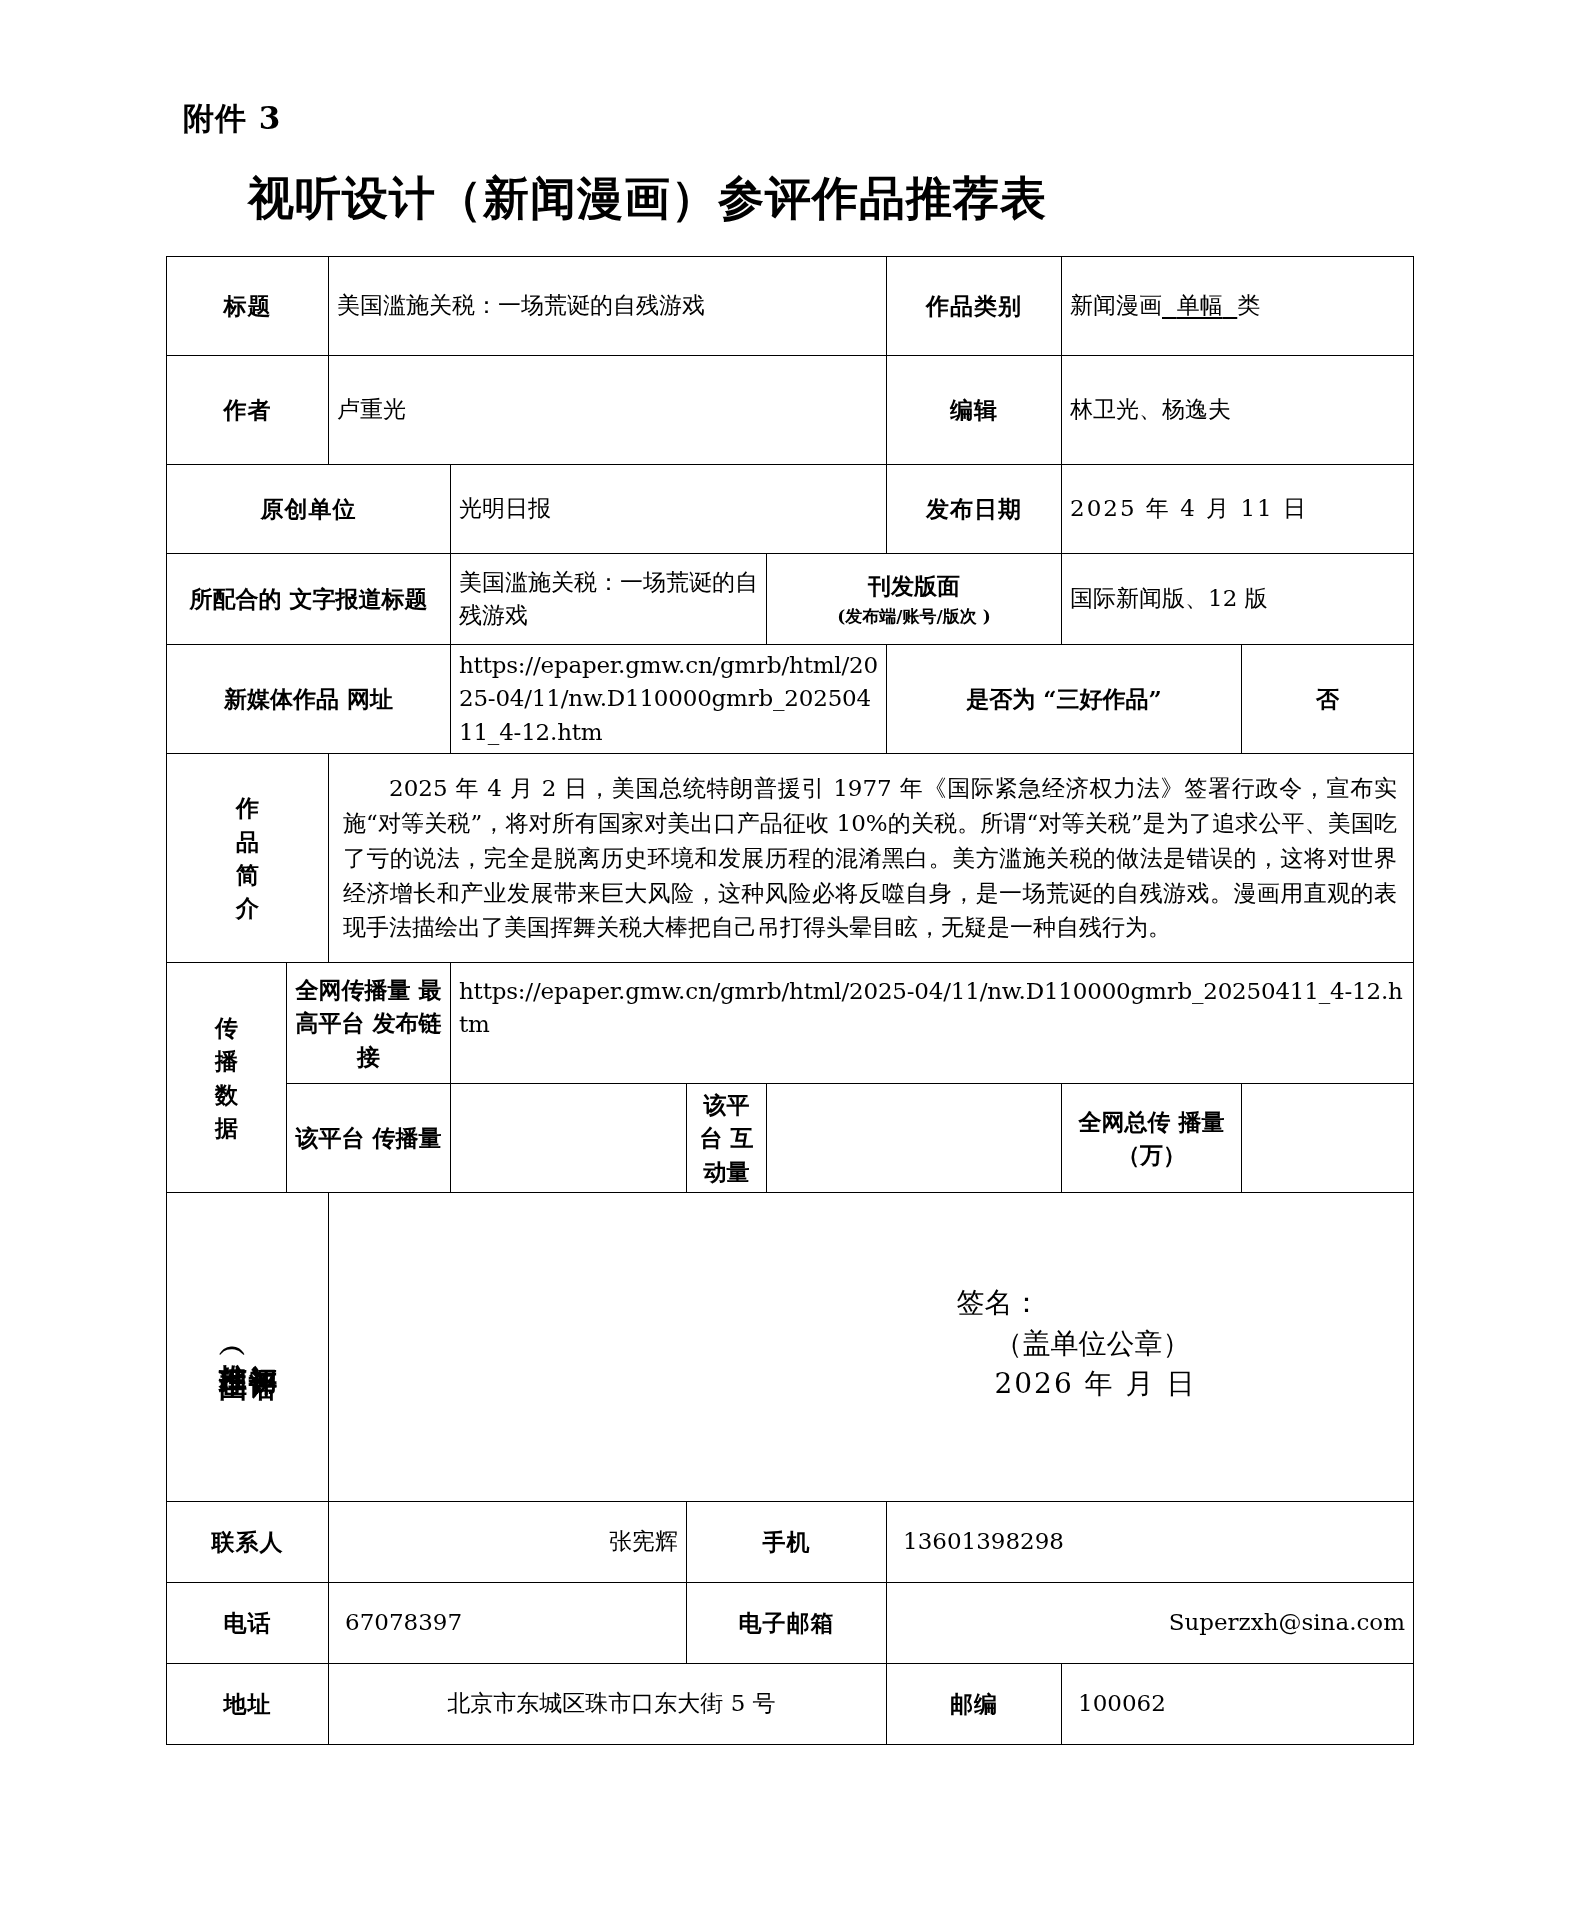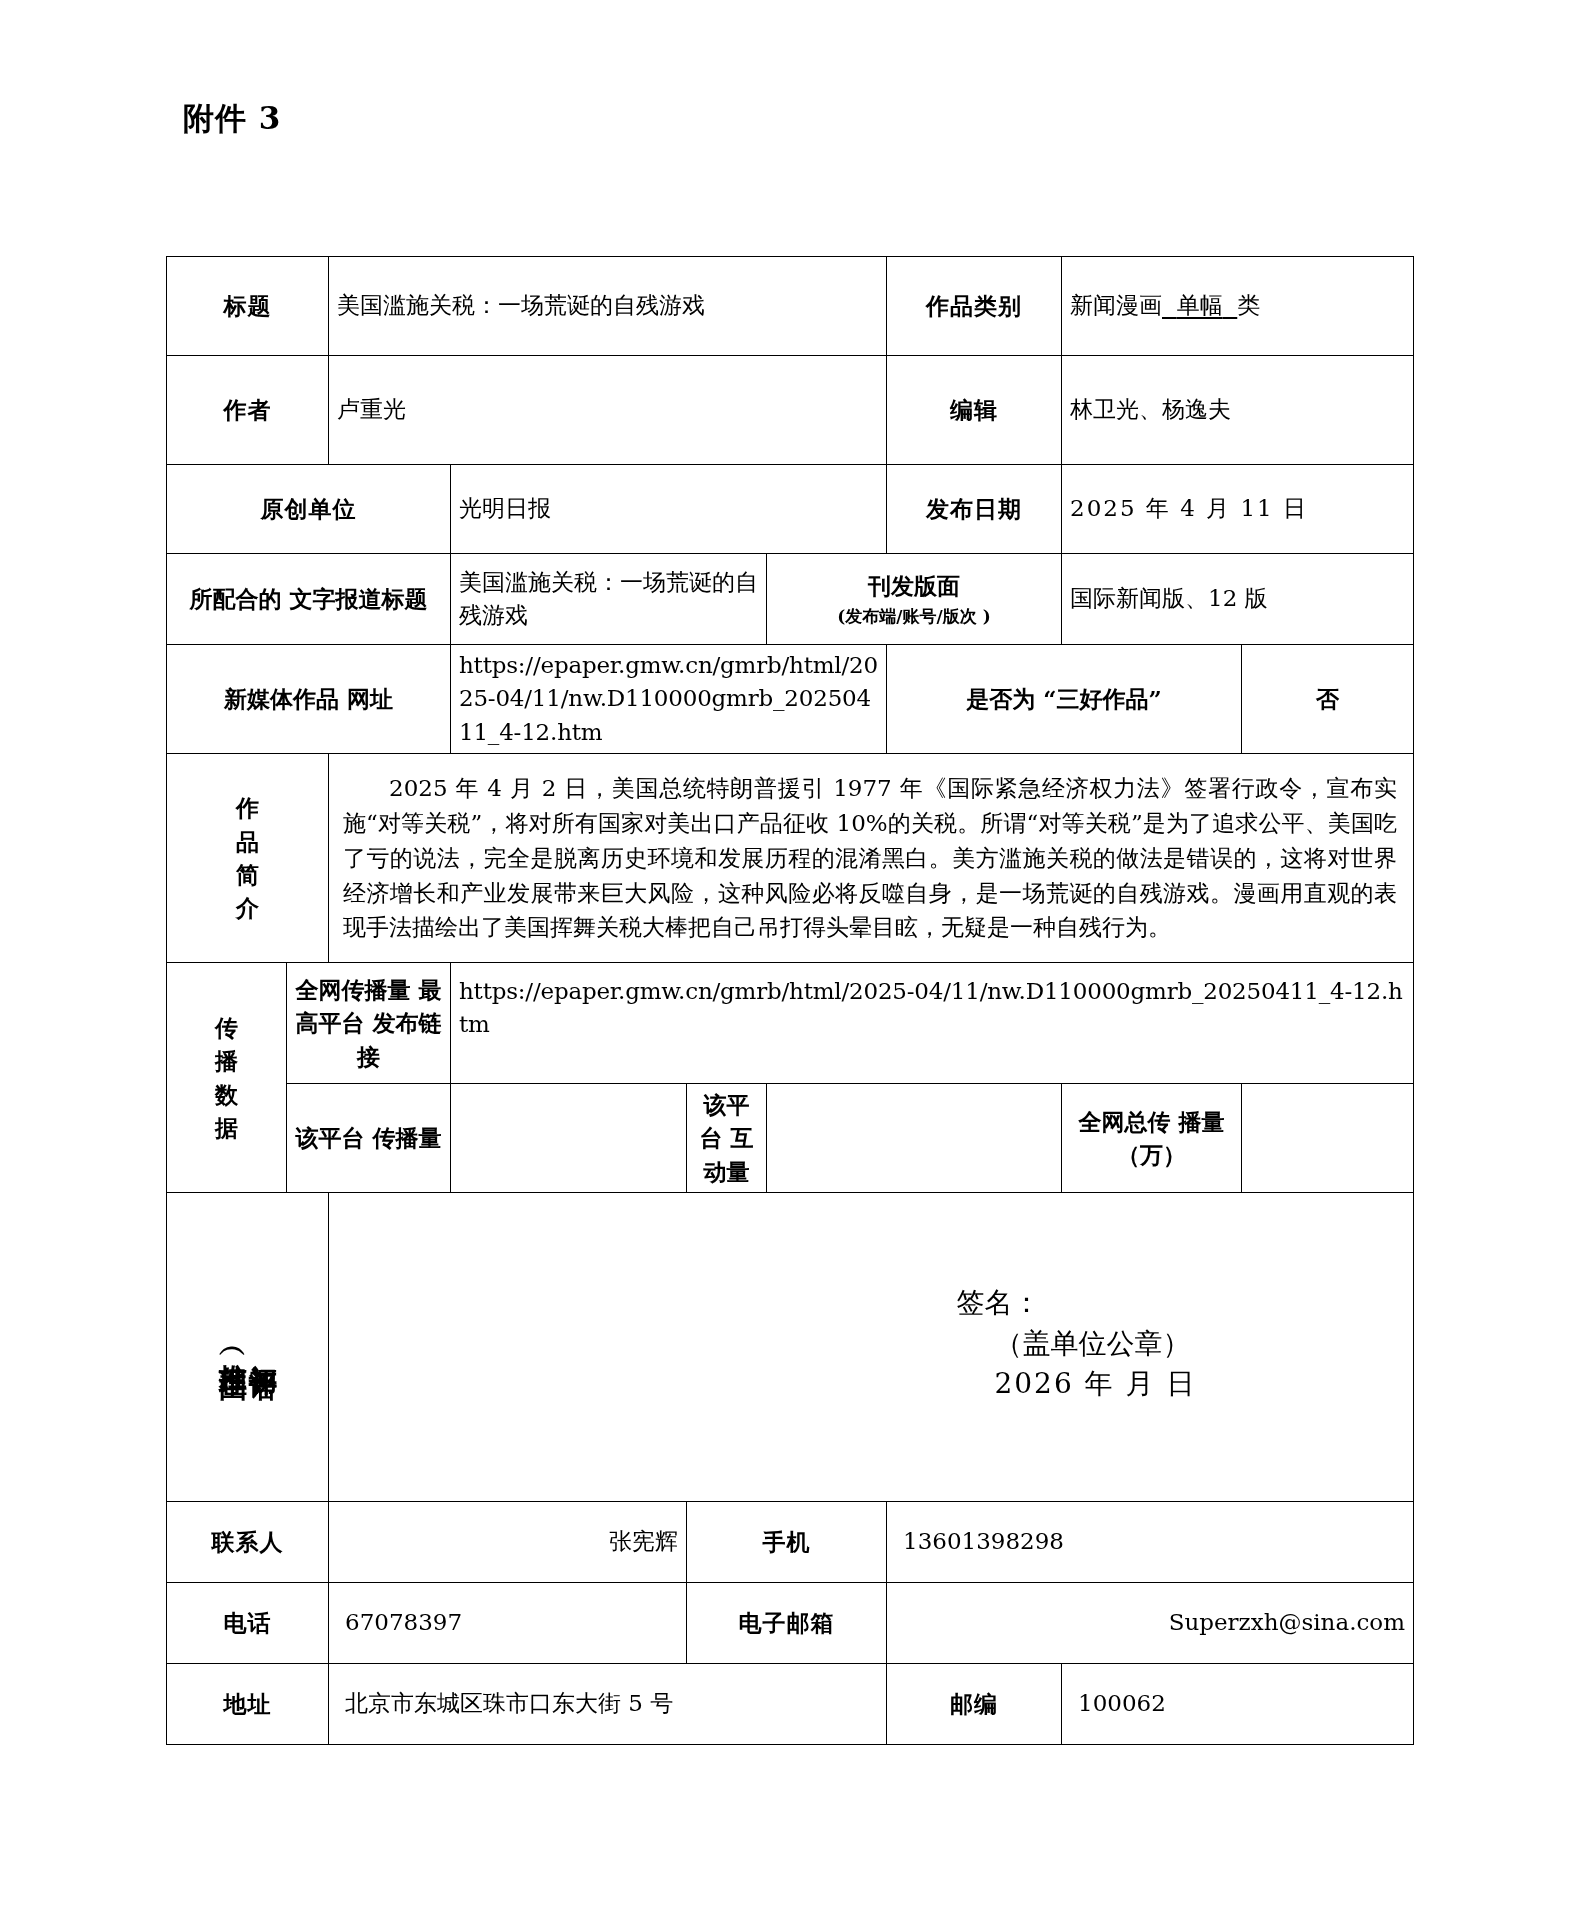--- a/index.html
+++ b/index.html
@@ -173,20 +173,21 @@
   .vcol.paren { font-size: 28px; }
   .blank-cell { }
 </style>
 </head>
 <body>
 
 <div class="page">
 
   <div class="attach-no">附件 3</div>
 
+  <div class="doc-title">视听设计（新闻漫画）参评作品推荐表</div>
 
   <table class="form">
     <colgroup>
       <col style="width:120px">
       <col style="width:42px">
       <col style="width:122px">
       <col style="width:236px">
       <col style="width:80px">
       <col style="width:120px">
       <col style="width:175px">
@@ -312,21 +313,21 @@
 
     <tr>
       <td class="lbl" colspan="2" style="height:72px">电话</td>
       <td class="val-ctr" colspan="2" style="text-align:left;padding-left:16px">67078397</td>
       <td class="lbl" colspan="2">电子邮箱</td>
       <td class="val-ctr" colspan="3" style="text-align:right;padding-left:16px">Superzxh@sina.com</td>
     </tr>
 
     <tr>
       <td class="lbl" colspan="2" style="height:72px">地址</td>
-      <td class="val-ctr" colspan="4" style="text-align:left;padding-left:16px">北京市东城区珠市口东大街 5 号</td>
+      <td class="val-ctr" colspan="4" style="text-align:center;padding-left:16px">北京市东城区珠市口东大街 5 号</td>
       <td class="lbl">邮编</td>
       <td class="val-ctr" colspan="2" style="text-align:left;padding-left:16px">100062</td>
     </tr>
 
   </tbody>
     </table>
 
 </div>
 
 </body></html>

